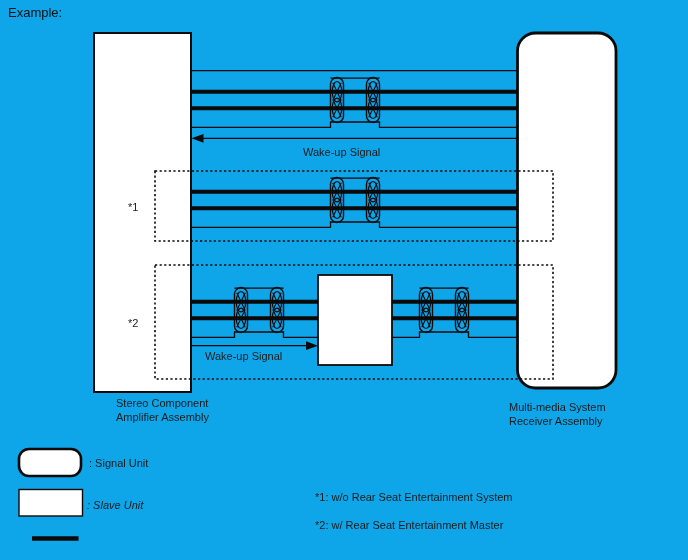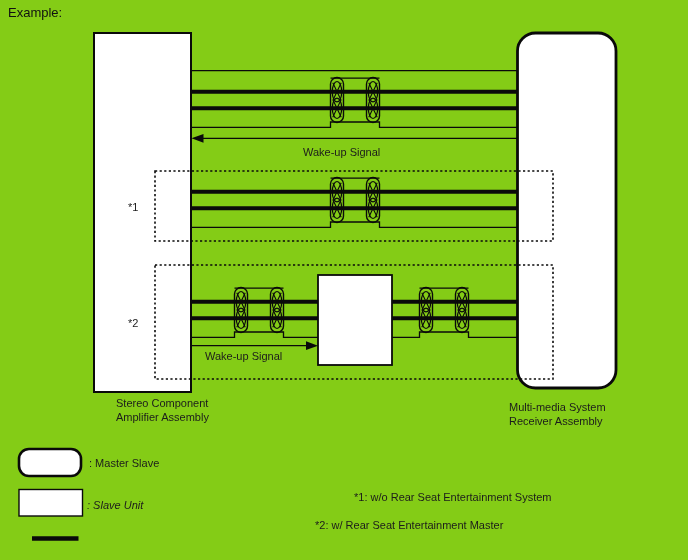--- a/index.html
+++ b/index.html
@@ -1,19 +1,19 @@
 <!DOCTYPE html>
 <html><head>
 <meta charset="utf-8">
 <style>
   html,body { margin:0; padding:0; background:#ffffff; }
   .stage {
     position:relative;
     width:688px; height:560px;
-    background:#84cc16;
+    background:#0ea5e9;
     overflow:hidden;
     font-family:"Liberation Sans", sans-serif;
   }
   svg { position:absolute; left:0; top:0; }
   .label {
     position:absolute;
     font-family:"Liberation Sans", sans-serif;
     font-size:11px;
     color:#1c1c1c;
     white-space:nowrap;
@@ -106,22 +106,22 @@
     <span class="ln">Stereo Component</span>
     <span class="ln">Amplifier Assembly</span>
   </div>
 
 
   <div class="label" style="left:509px; top:399.5px;">
     <span class="ln">Multi-media System</span>
     <span class="ln">Receiver Assembly</span>
   </div>
 
-  <div class="label" style="left:89px; top:456px;">: Master Slave</div>
+  <div class="label" style="left:89px; top:456px;">: Signal Unit</div>
 
   <div class="label" style="left:87px; top:497.5px;font-style:italic;">: Slave Unit</div>
 
 
-  <div class="label" style="left:315px; top:489.5px;margin-left:39px;">*1: w/o Rear Seat Entertainment System</div>
+  <div class="label" style="left:315px; top:489.5px;">*1: w/o Rear Seat Entertainment System</div>
 
   <div class="label" style="left:315px; top:517.5px;">*2: w/ Rear Seat Entertainment Master</div>
 
 </div>
 
 </body></html>

